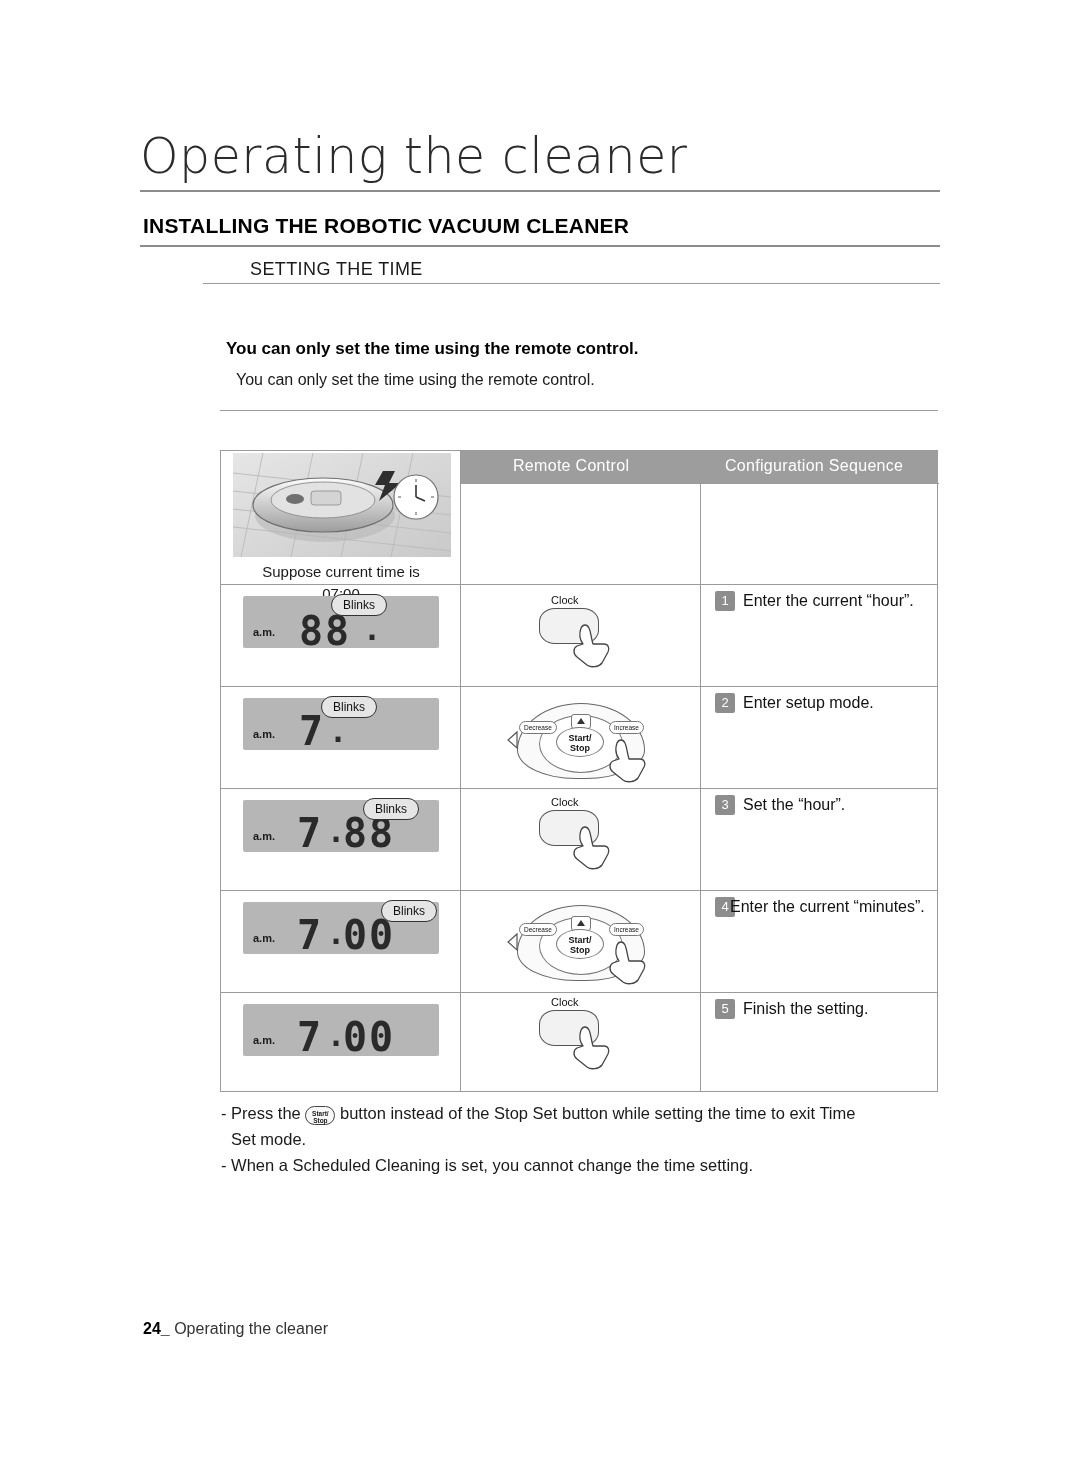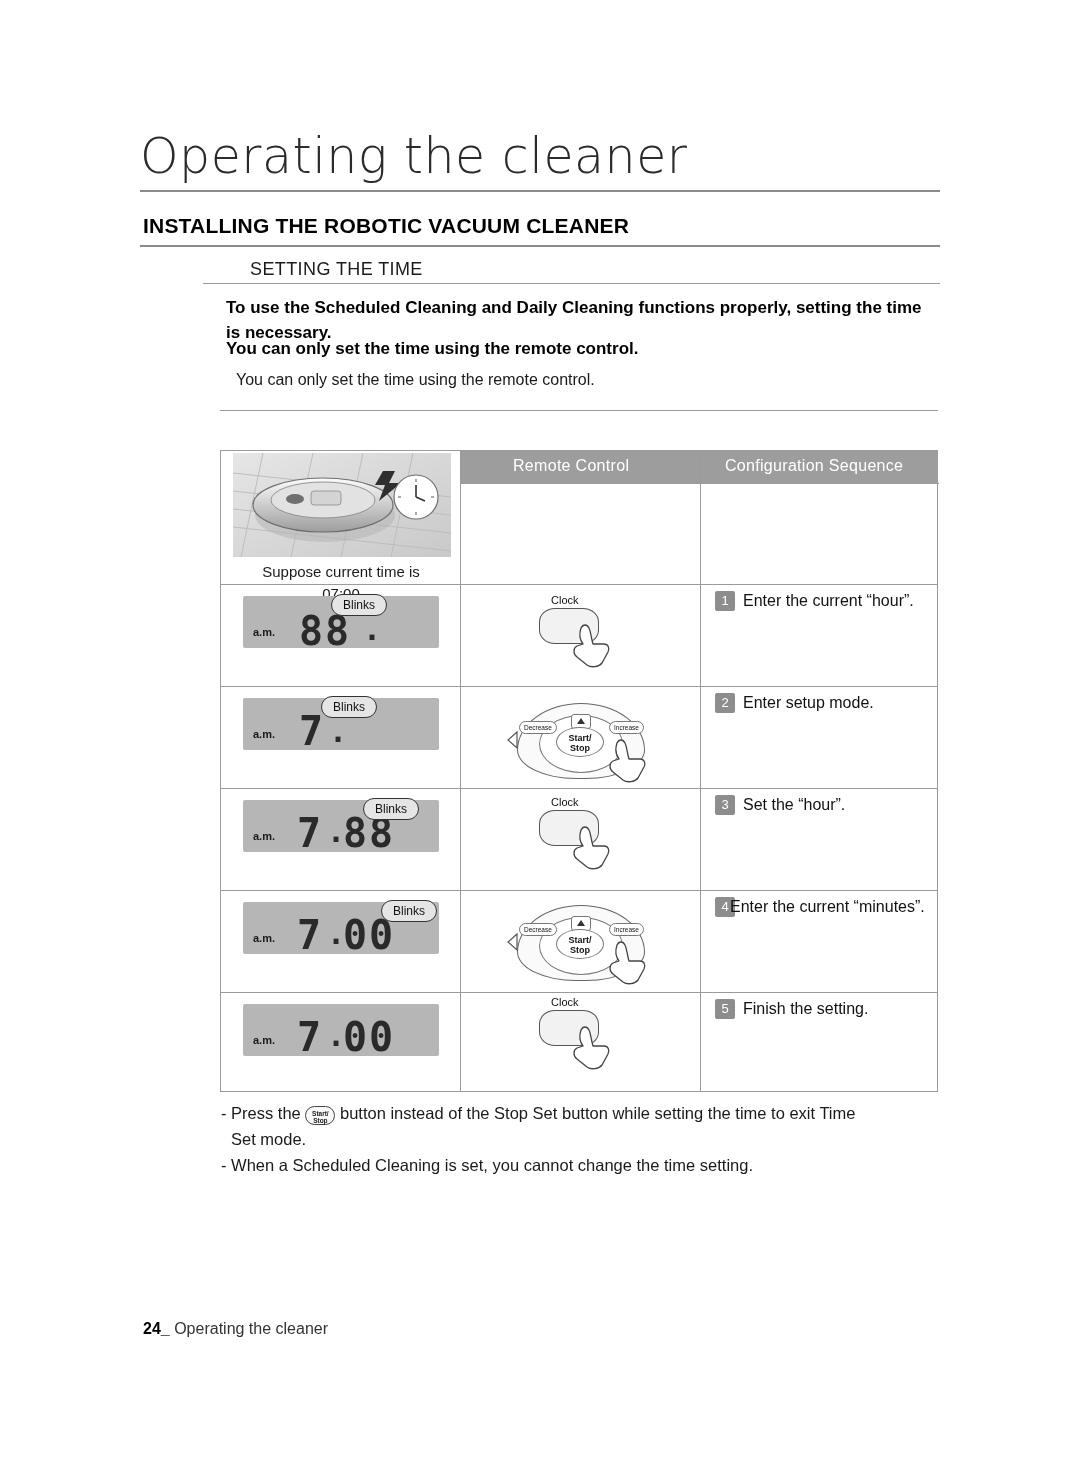--- a/index.html
+++ b/index.html
@@ -379,21 +379,20 @@
 
 <div class="page">
 
   <div class="chapter-title">Operating the cleaner</div>
   <div class="rule-thick"></div>
   <div class="section-title">INSTALLING THE ROBOTIC VACUUM CLEANER</div>
   <div class="rule-med"></div>
   <div class="subsection-title">SETTING THE TIME</div>
   <div class="rule-thin"></div>
 
-  <div class="lead">To use the Scheduled Cleaning and Daily Cleaning functions properly, setting the time is necessary.</div>
   <div class="lead2">You can only set the time using the remote control.</div>
   <div class="note">You can only set the time using the remote control.</div>
   <div class="rule-thin2"></div>
 
   <div class="table">
 
     <div class="hdr-band"></div>
     <div class="hdr-label hdr-remote">Remote Control</div>
     <div class="hdr-label hdr-config">Configuration Sequence</div>
 

